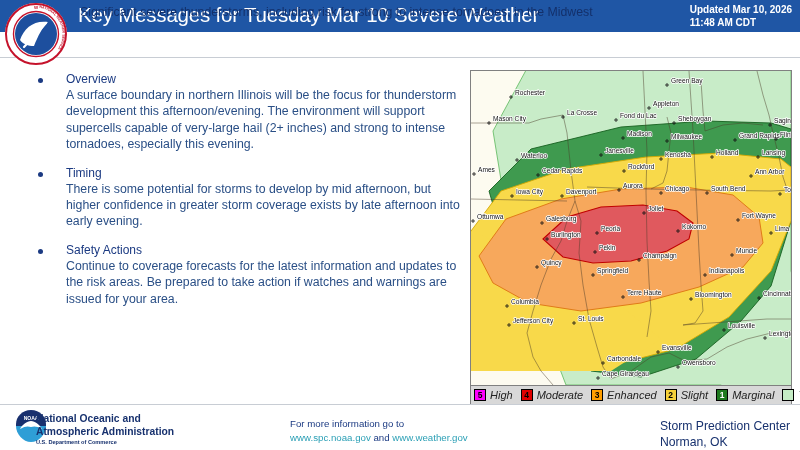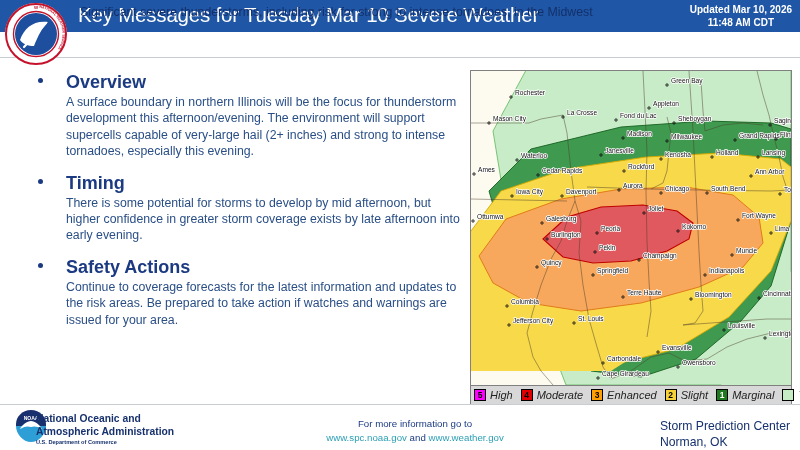--- a/index.html
+++ b/index.html
@@ -25,21 +25,21 @@
     position: absolute; left: 78px; top: 3px;
     width: 580px;
     color: #ffffff;
     font-size: 20.5px;
     font-weight: normal;
     letter-spacing: -0.2px;
     white-space: nowrap;
   }
   .header-updated {
     position: absolute; right: 8px; top: 4px;
-    text-align: center;
+    text-align: left;
     color: #ffffff;
     font-size: 10px;
     line-height: 12.5px;
     font-weight: bold;
   }
   .subtitle-band {
     position: absolute; left: 0; top: 32px;
     width: 800px; height: 26px;
     background: #ffffff;
     border-bottom: 1px solid #c8cdd4;
@@ -65,22 +65,22 @@
     width: 440px; height: 318px;
   }
   .bullet-block { position: relative; margin-bottom: 13px; padding-left: 44px; }
   .bullet-dot {
     position: absolute; left: 16px; top: 6px;
     width: 5px; height: 5px; border-radius: 50%;
     background: #1b3a82;
   }
   .bullet-head {
     color: #1b3a82;
-    font-size: 18px;
-    font-weight: bold;
+    font-size: 12px;
+    font-weight: normal;
     margin-bottom: 1px;
   }
   .bullet-body {
     color: #2a4f86;
     font-size: 12.3px;
     line-height: 16.4px;
   }
 
   
   .map-frame {
@@ -120,21 +120,21 @@
   .noaa-logo { position: absolute; left: 14px; top: 409px; width: 34px; height: 34px; }
   .noaa-text {
     position: absolute; left: 36px; top: 412px;
     color: #17316e;
   }
   .noaa-l1, .noaa-l2 { font-size: 10.3px; font-weight: bold; line-height: 13px; }
   .noaa-l3 { font-size: 5.6px; font-weight: bold; margin-top: 1px; color: #17316e; }
 
   .footer-mid {
     position: absolute; left: 290px; top: 417px;
-    width: 250px; text-align: center;
+    width: 250px; 
     font-size: 9.7px; line-height: 14px;
     color: #1b3a82;
   }
   .footer-link { color: #2a9fb5; }
 
   .footer-right {
     position: absolute; right: 10px; top: 418px;
     text-align: left;
     color: #17316e;
     font-size: 12.2px; line-height: 16px;

